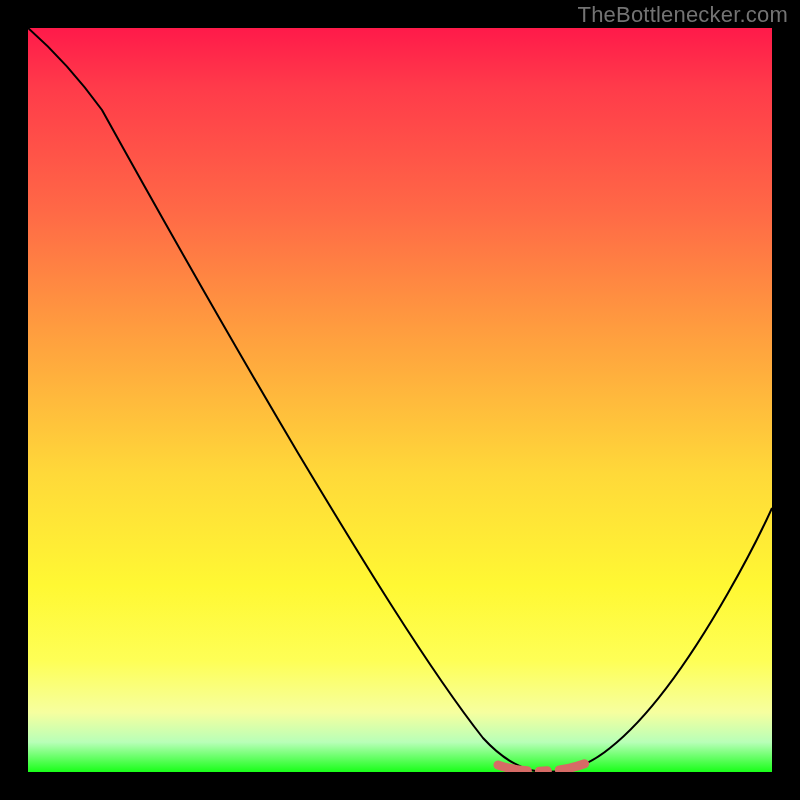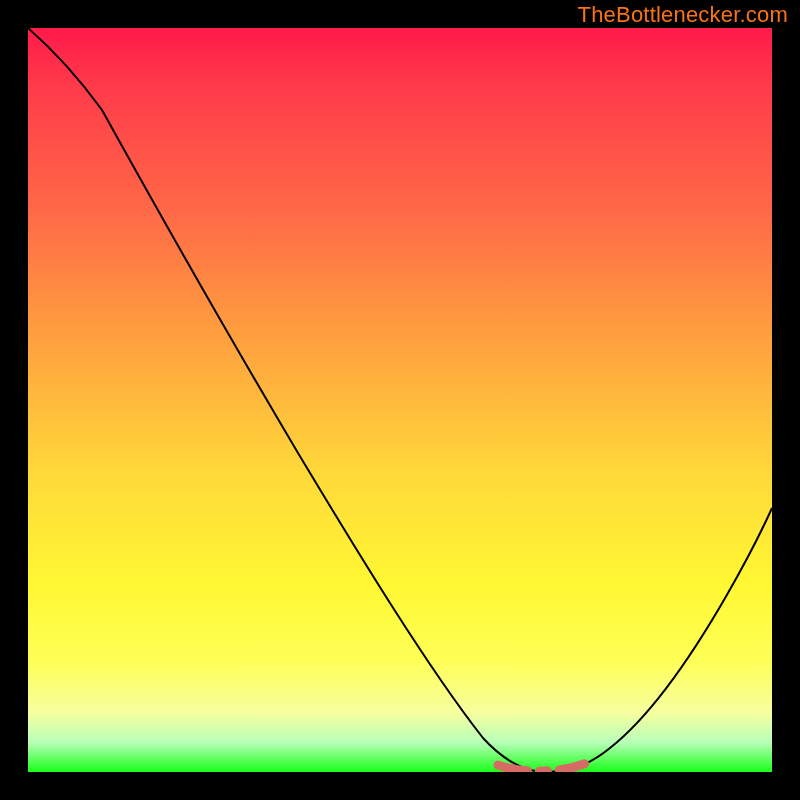--- a/index.html
+++ b/index.html
@@ -8,21 +8,21 @@
     width: 800px;
     height: 800px;
     background: #000;
     overflow: hidden;
     font-family: Arial, Helvetica, sans-serif;
   }
   .attribution {
     position: absolute;
     top: 2px;
     right: 12px;
-    color: #f97316;
+    color: #737373;
     font-size: 22px;
     font-weight: 500;
     letter-spacing: 0.2px;
   }
   .plot-area {
     position: absolute;
     left: 28px;
     top: 28px;
     width: 744px;
     height: 744px;

